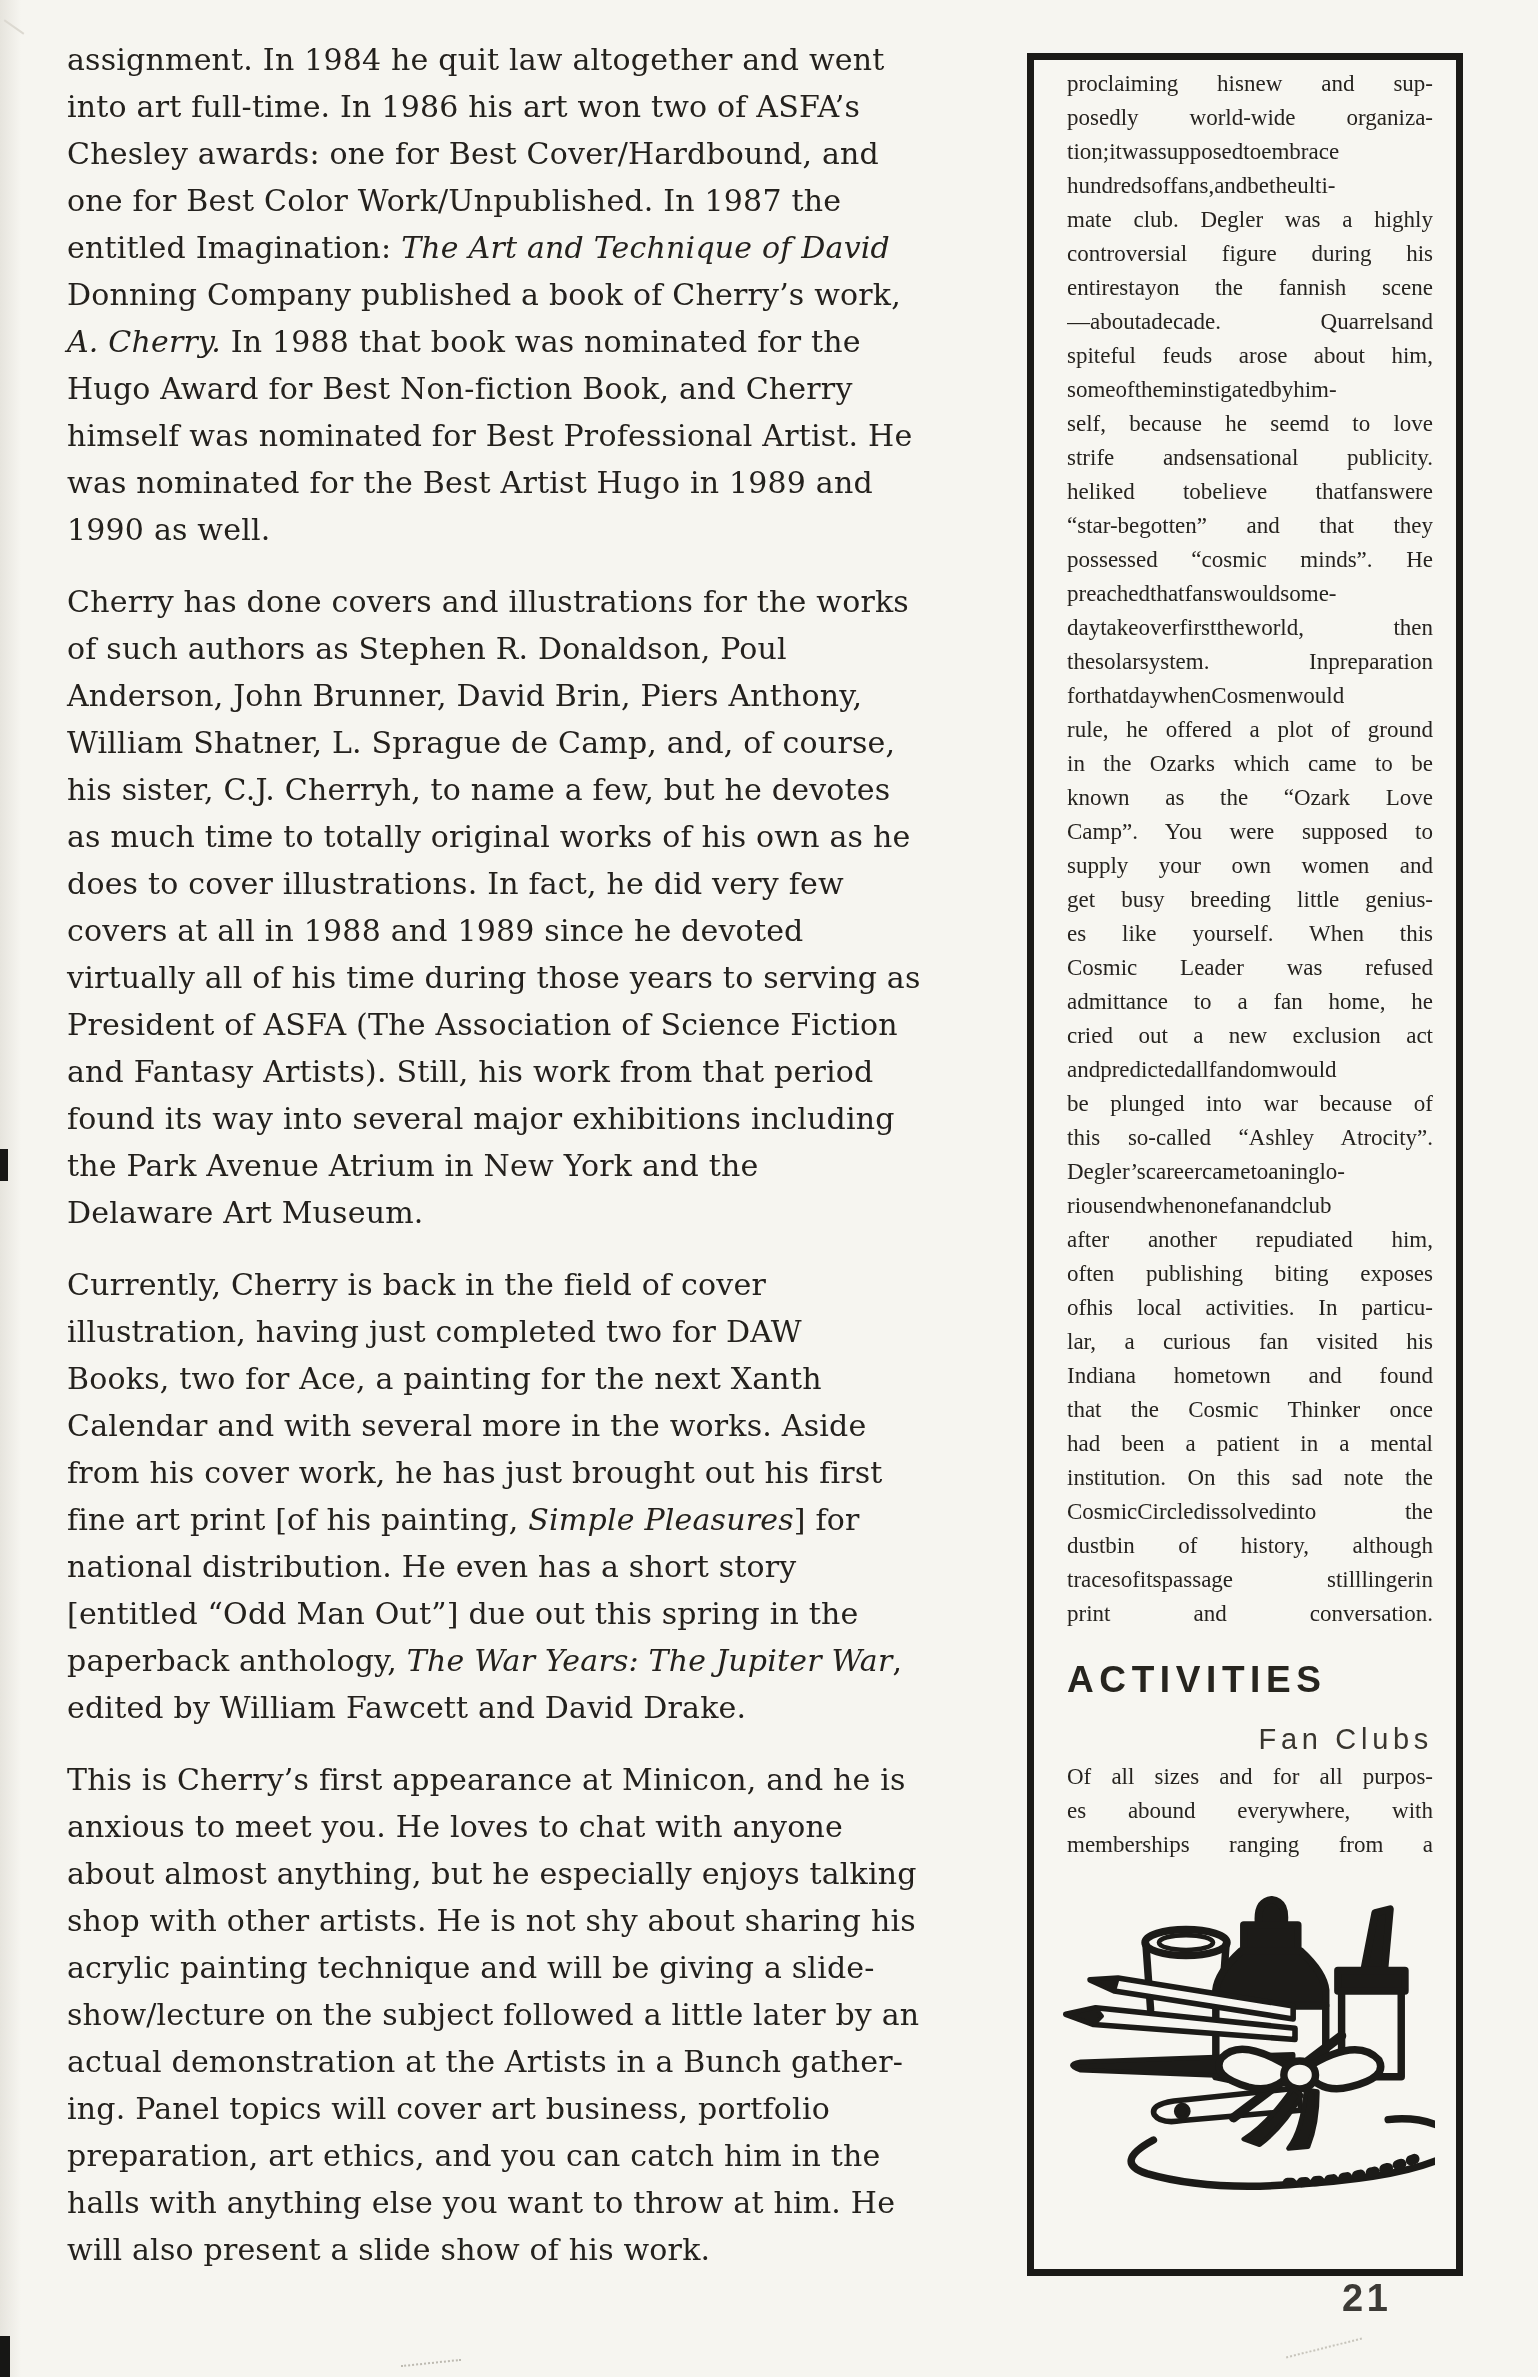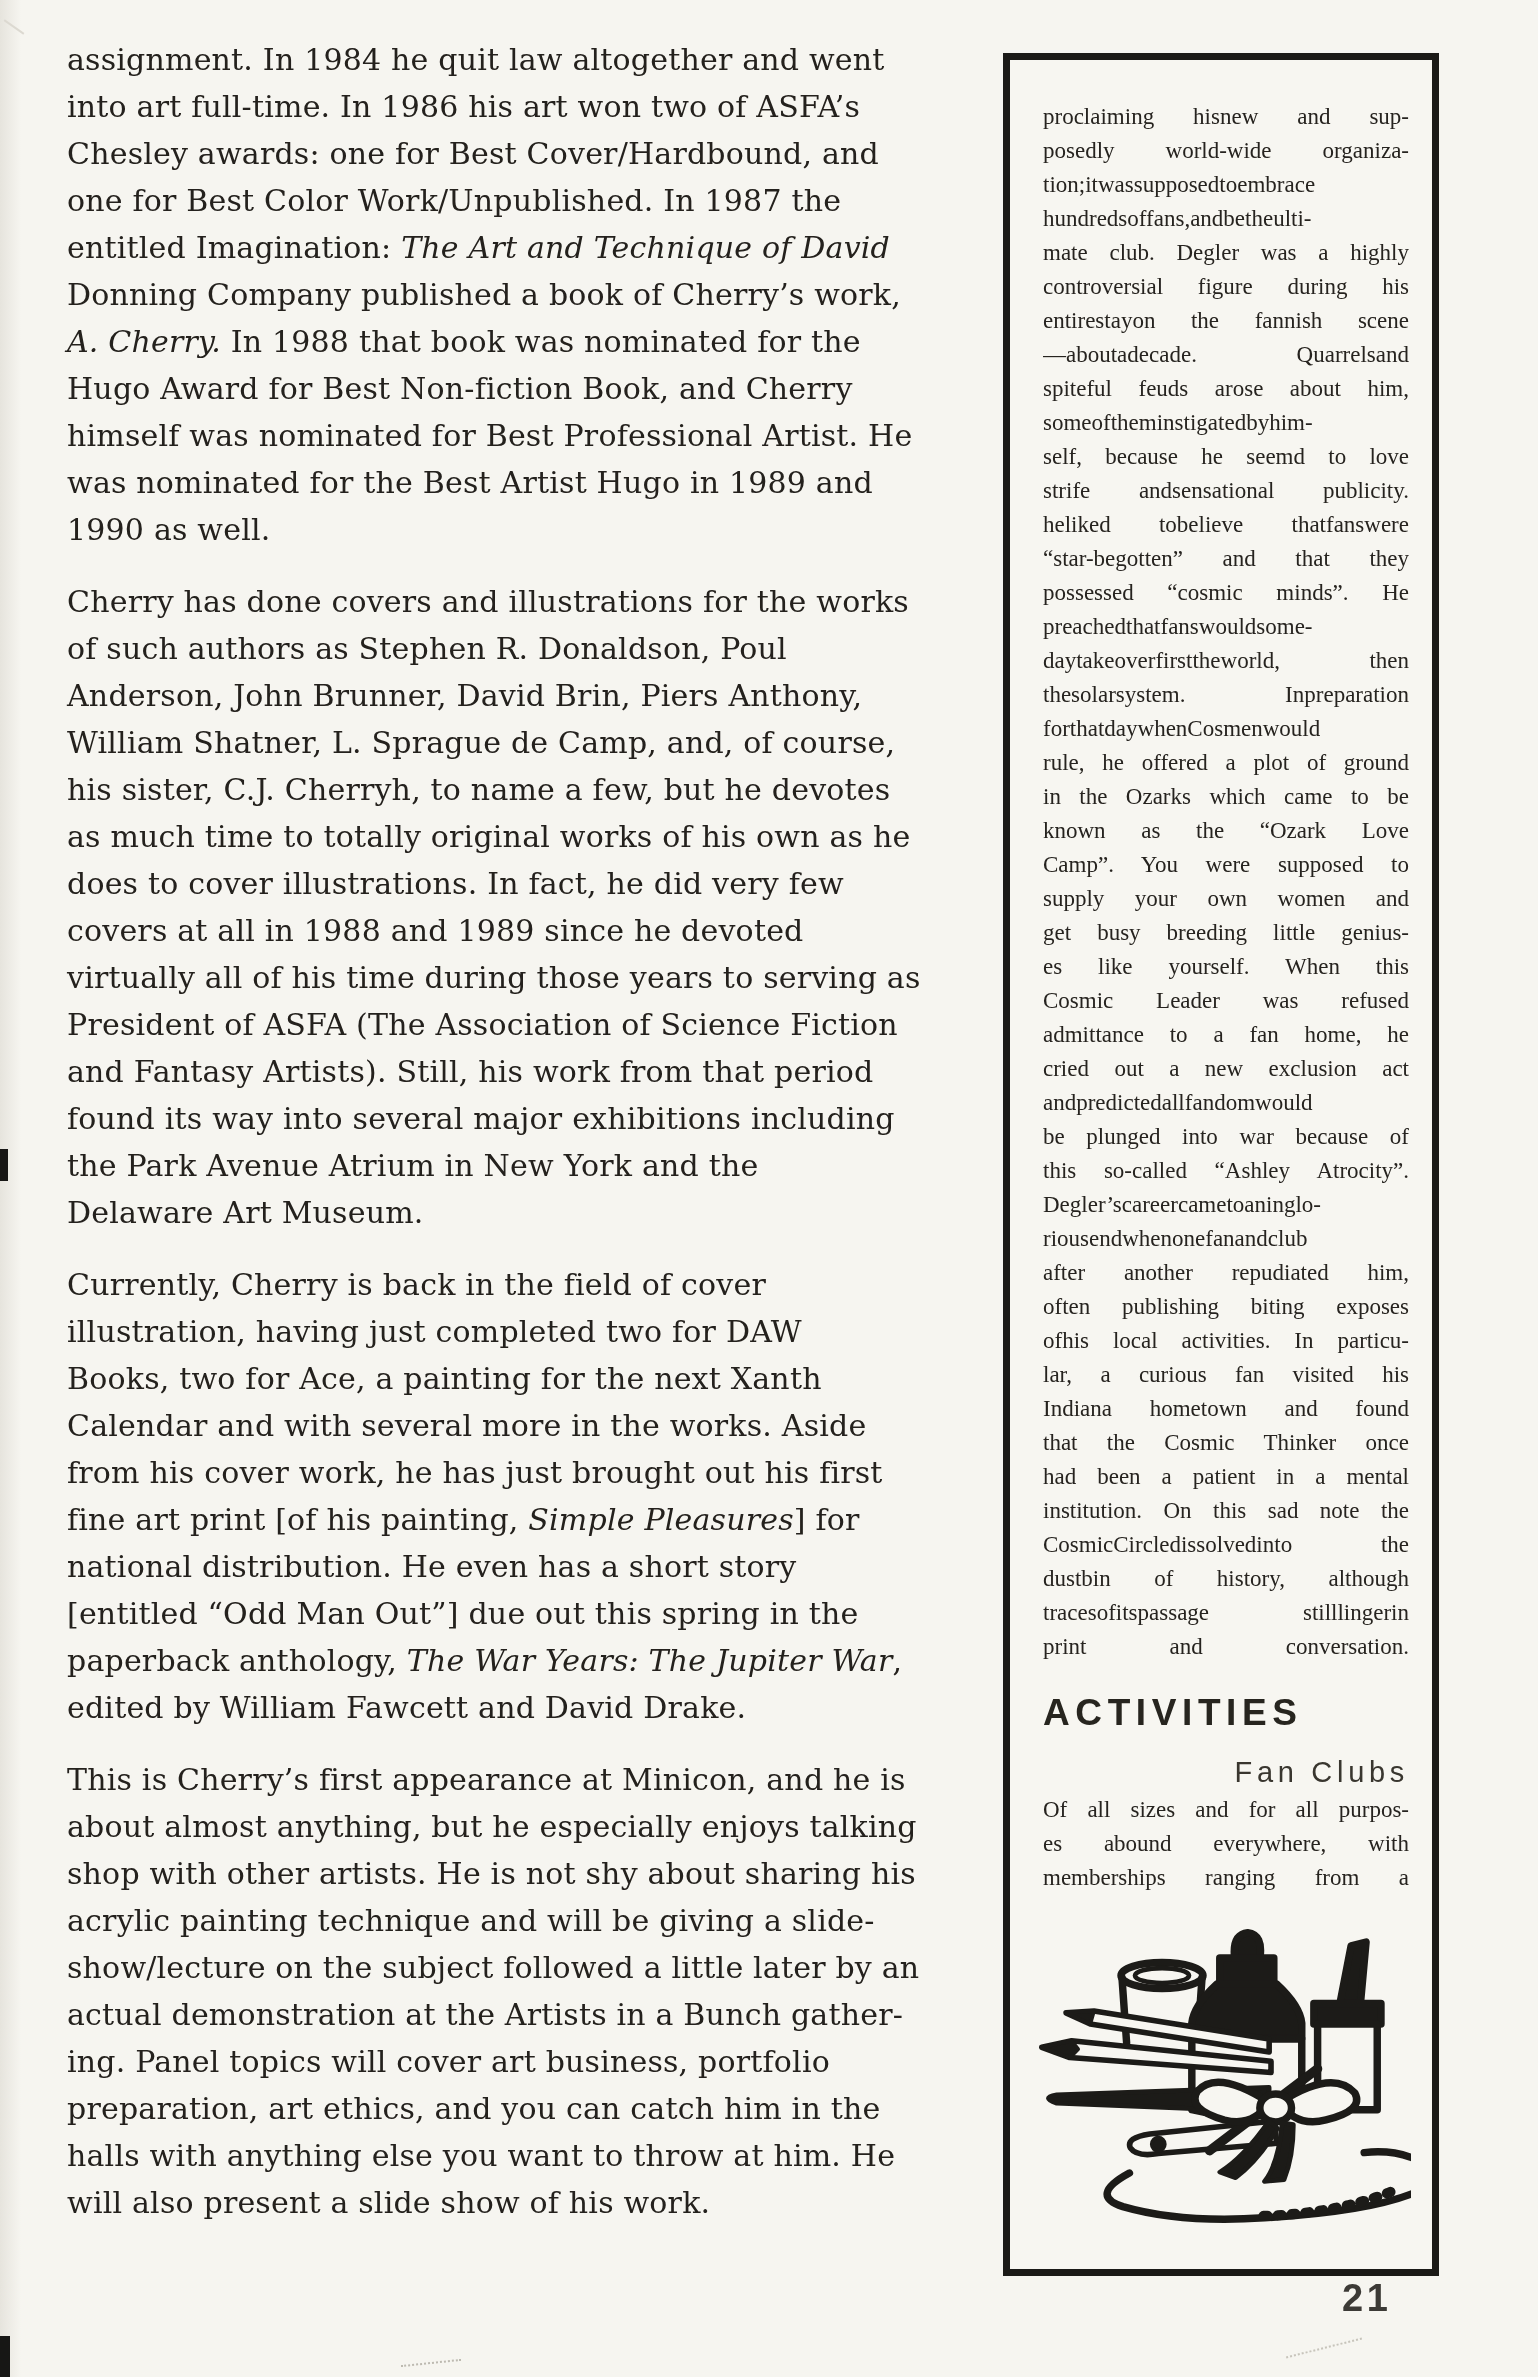--- a/index.html
+++ b/index.html
@@ -16,23 +16,23 @@
   
   .main-col{position:absolute;left:67px;top:36px;width:937px}
   .para{margin:0 0 25px 0}
   .mline{
     height:47px;line-height:47px;font-size:30px;white-space:nowrap;
     letter-spacing:0.2px;color:#24211d;
   }
   .mline i{font-style:italic}
   
   .sidebar{
-    position:absolute;left:1003px;top:53px;width:436px;height:2223px;
+    position:absolute;left:1027px;top:53px;width:436px;height:2223px;
     box-sizing:border-box;border:7.5px solid #1b1a17;background:#f7f6f1;
-    padding:40px 23px 0 33px;
+    padding:7px 23px 0 33px;
   }
   .sline{
     height:34px;line-height:34px;font-size:23px;color:#26231f;
     font-family:"Liberation Serif",serif;
     text-align:justify;text-align-last:justify;overflow:hidden;
   }
   .activities{
     margin:28px 0 0 0;font-family:"Liberation Sans",sans-serif;
     font-weight:700;font-size:37px;letter-spacing:5.6px;color:#27251f;
   }
@@ -100,20 +100,21 @@
         <div class="mline"><span>Calendar and with several more in the works. Aside</span></div>
         <div class="mline"><span>from his cover work, he has just brought out his first</span></div>
         <div class="mline"><span>fine art print [of his painting, </span><i>Simple Pleasures</i><span>] for</span></div>
         <div class="mline"><span>national distribution. He even has a short story</span></div>
         <div class="mline"><span>[entitled “Odd Man Out”] due out this spring in the</span></div>
         <div class="mline"><span>paperback anthology, </span><i>The War Years: The Jupiter War</i><span>,</span></div>
         <div class="mline"><span>edited by William Fawcett and David Drake.</span></div>
       </div>
       <div class="para">
         <div class="mline"><span>This is Cherry’s first appearance at Minicon, and he is</span></div>
+        <div class="mline"><span>anxious to meet you. He loves to chat with anyone</span></div>
         <div class="mline"><span>about almost anything, but he especially enjoys talking</span></div>
         <div class="mline"><span>shop with other artists. He is not shy about sharing his</span></div>
         <div class="mline"><span>acrylic painting technique and will be giving a slide-</span></div>
         <div class="mline"><span>show/lecture on the subject followed a little later by an</span></div>
         <div class="mline"><span>actual demonstration at the Artists in a Bunch gather-</span></div>
         <div class="mline"><span>ing. Panel topics will cover art business, portfolio</span></div>
         <div class="mline"><span>preparation, art ethics, and you can catch him in the</span></div>
         <div class="mline"><span>halls with anything else you want to throw at him. He</span></div>
         <div class="mline"><span>will also present a slide show of his work.</span></div>
       </div>

